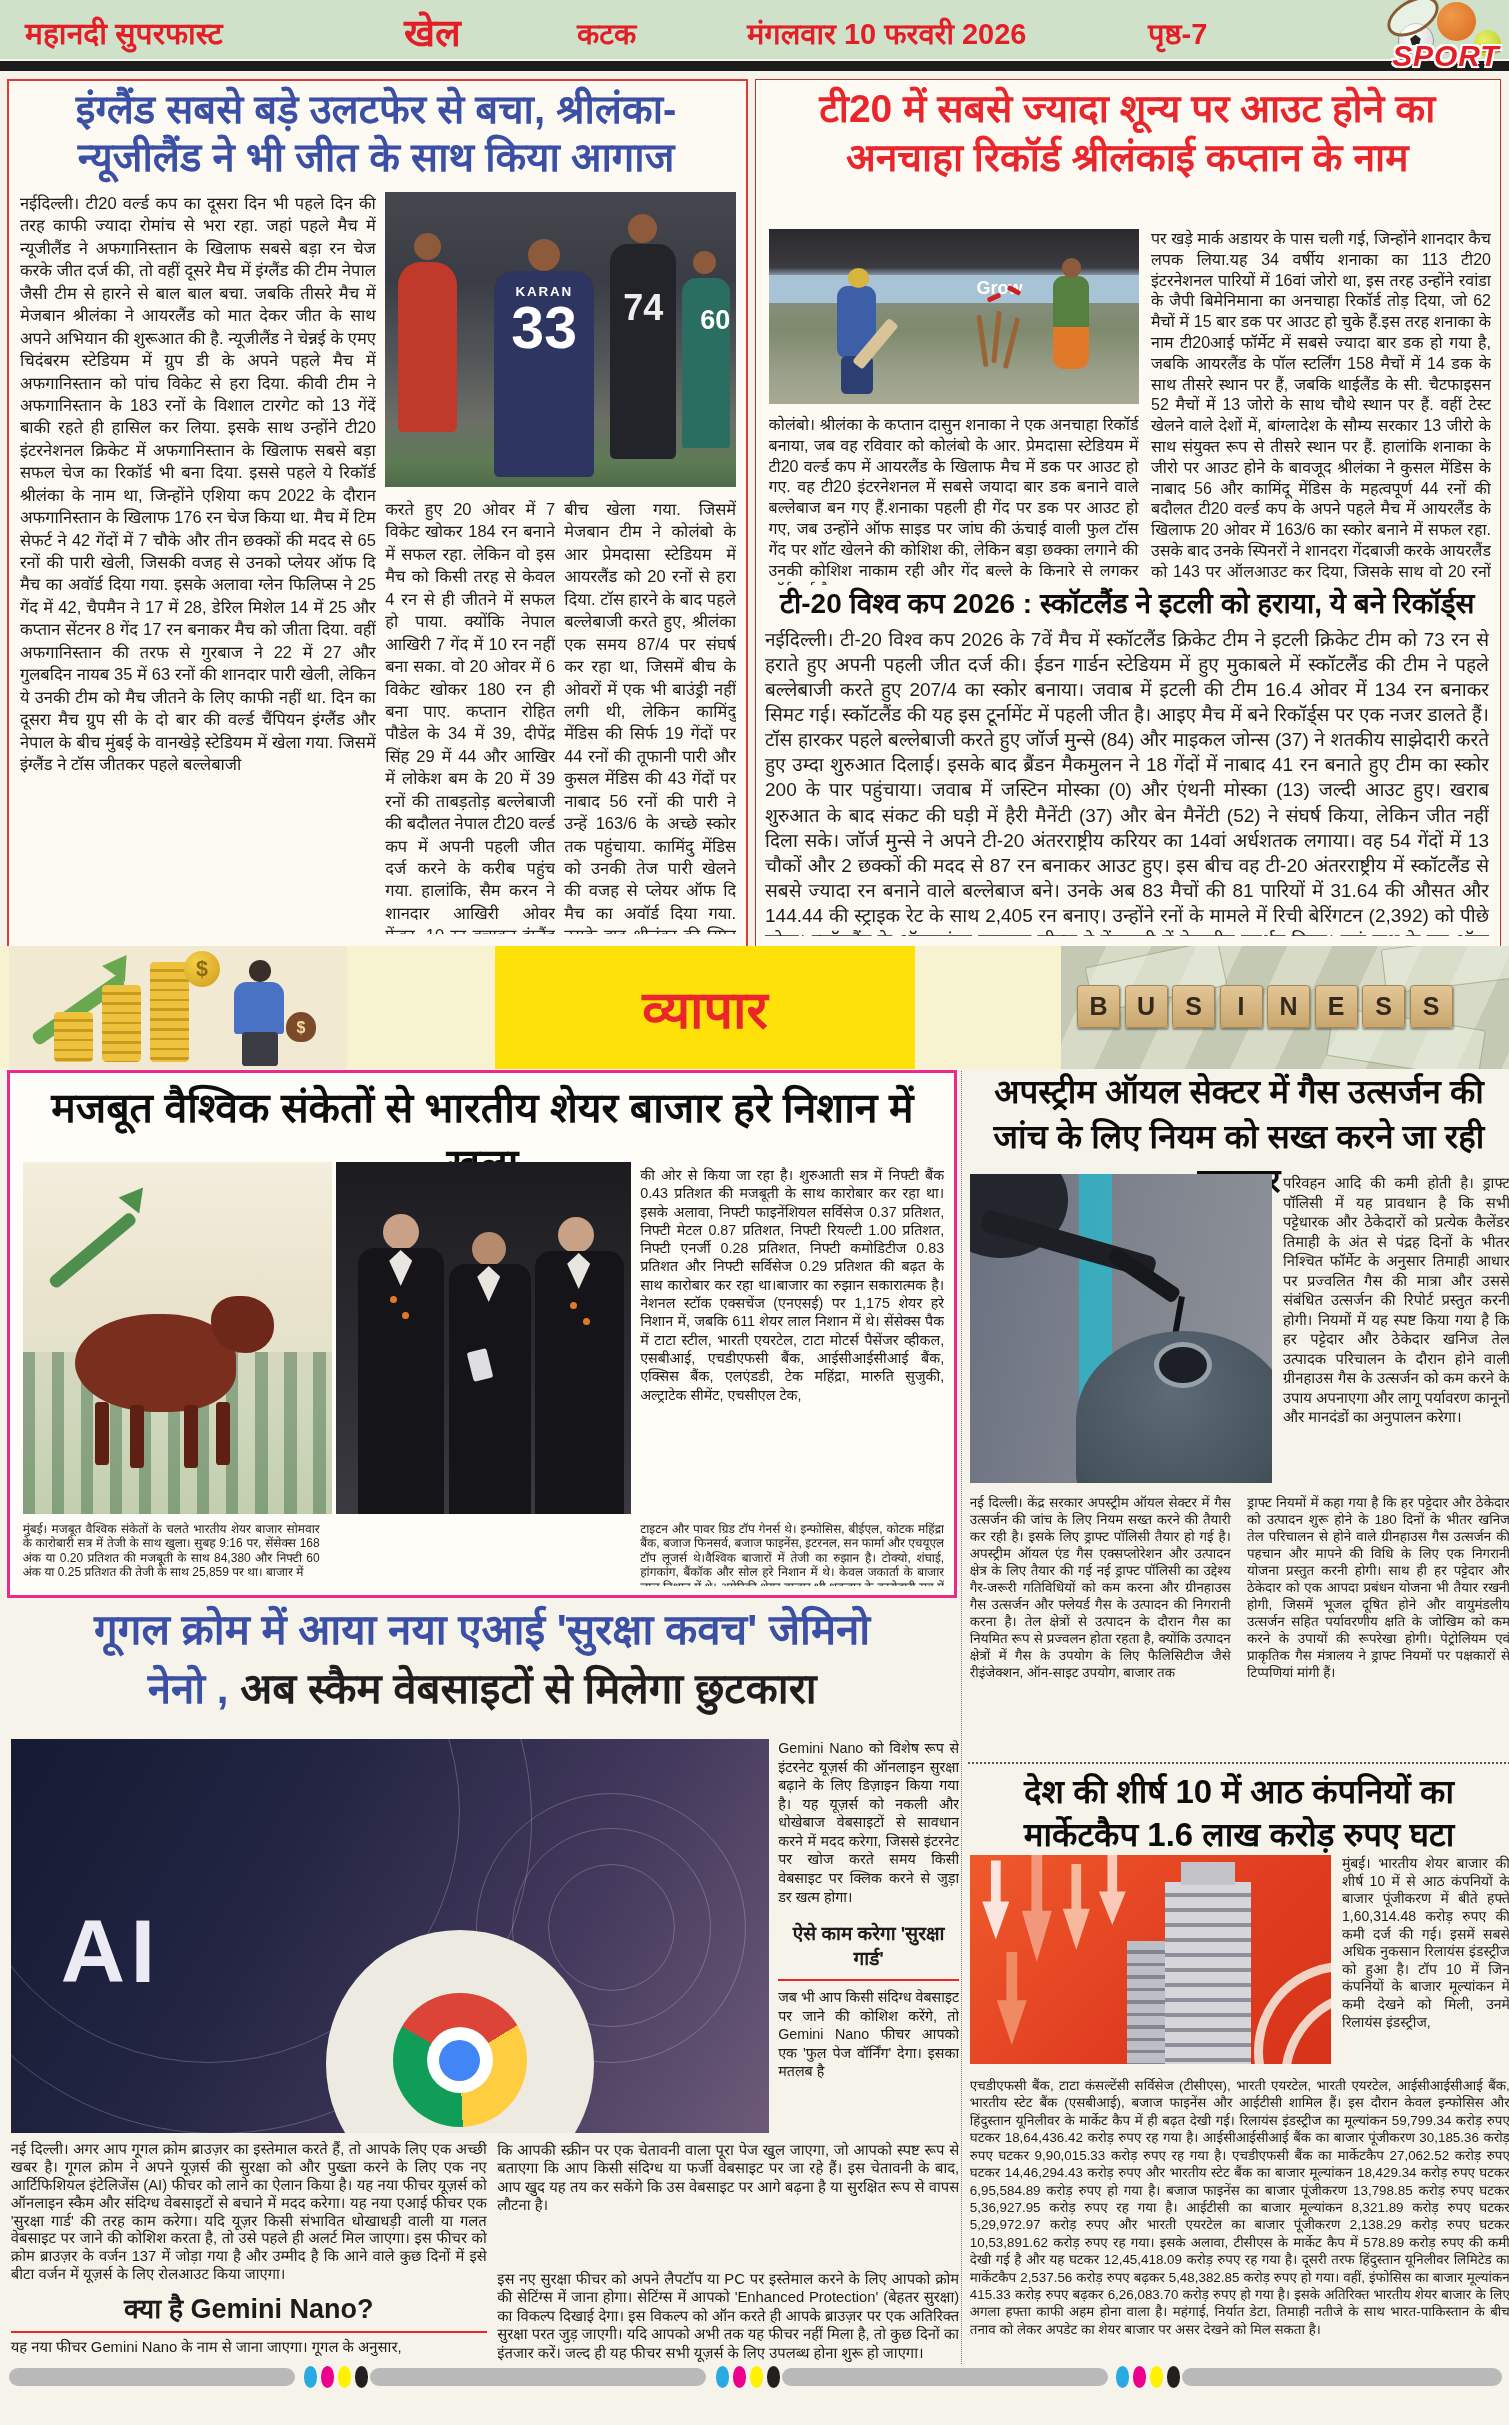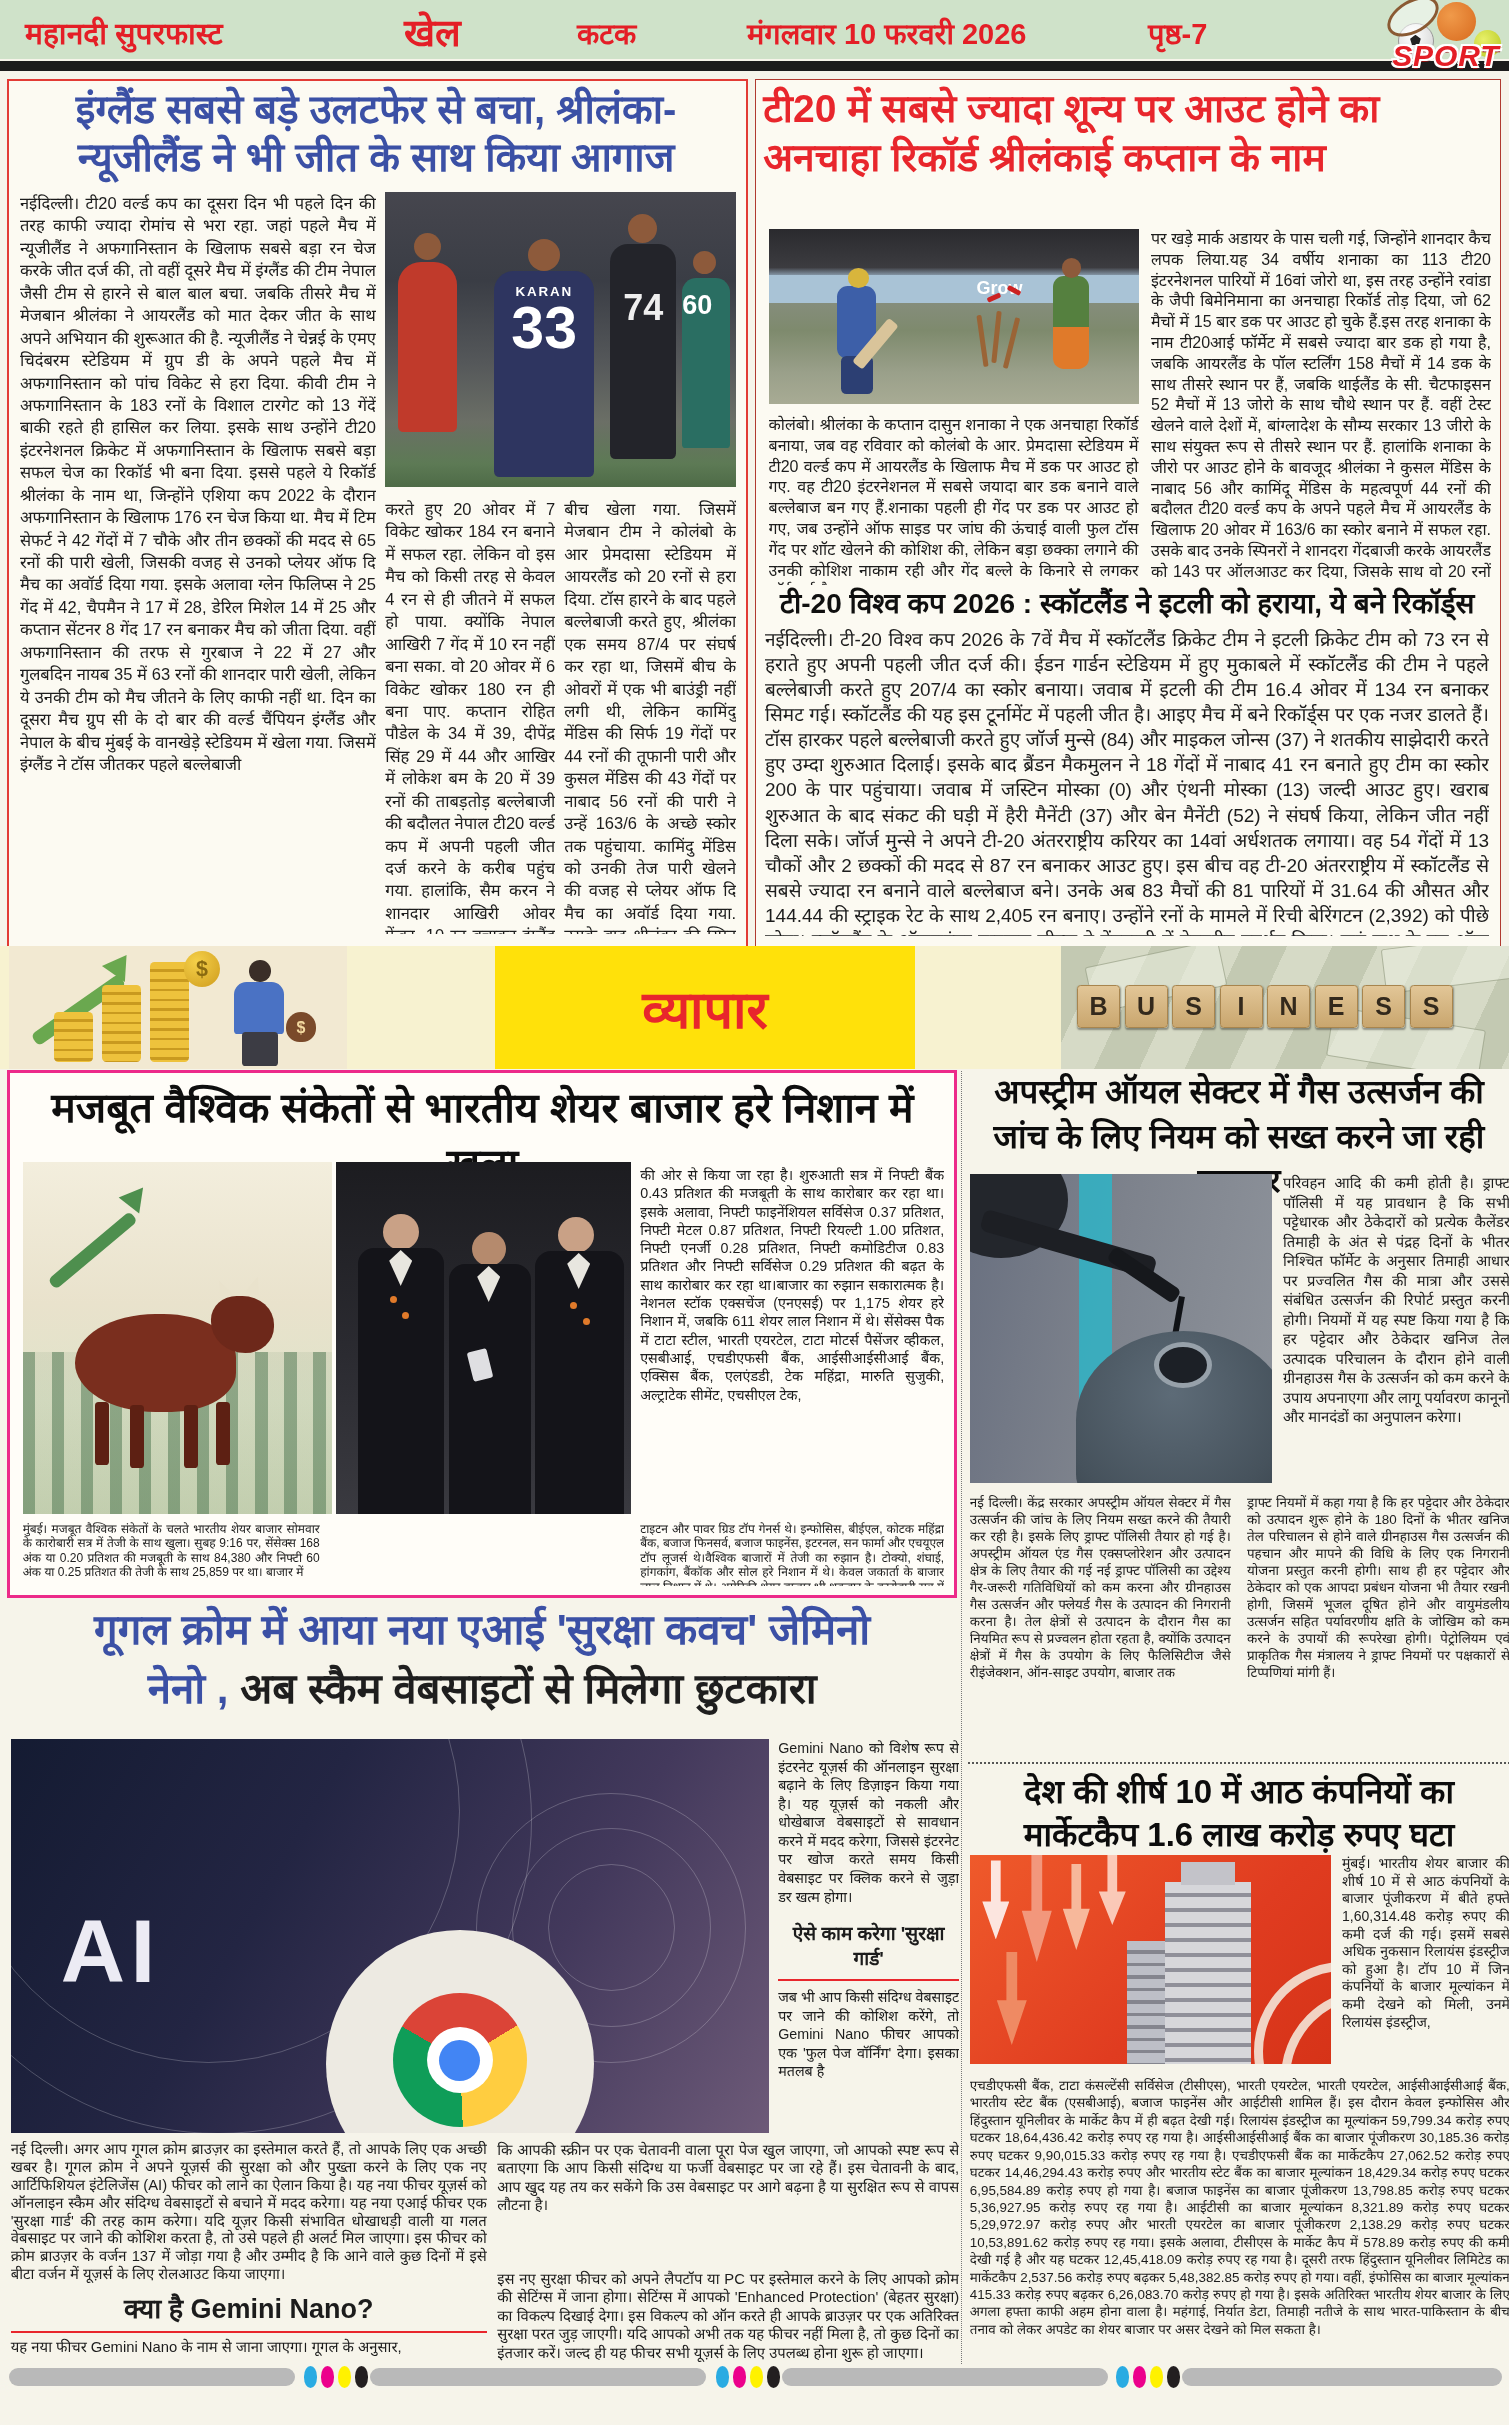--- a/index.html
+++ b/index.html
@@ -45,26 +45,26 @@
   .pc-red{position:absolute;left:12.5px;top:70px;width:59px;height:170px;background:#c03a2b;border-radius:23px 23px 5.4px 5.4px}
   .pc-redhead{left:29px;top:41px;width:27px;height:27px}
   .pc-navy{position:absolute;left:109px;top:79px;width:100px;height:206px;background:#2e3560;border-radius:19.7px 19.7px 5.4px 5.4px}
   .pc-navyhead{left:143px;top:47px;width:32px;height:32px}
   .pc-name{margin-top:12.5px;text-align:center;color:#fff;font-size:13.4px;letter-spacing:1.8px;font-weight:bold}
   .pc-num33{text-align:center;color:#fff;font-size:59px;font-weight:bold;line-height:1}
   .pc-dark{position:absolute;left:225px;top:52px;width:66px;height:215px;background:#23242a;border-radius:18px 18px 5.4px 5.4px;
       color:#eee;text-align:center;font-size:36px;font-weight:bold;padding-top:43px;box-sizing:border-box}
   .pc-darkhead{left:243px;top:21.5px;width:29px;height:29px}
   .pc-teal{position:absolute;left:297px;top:86px;width:48px;height:170px;background:#2a6e62;border-radius:14.3px 14.3px 3.6px 3.6px;
-      color:#fff;text-align:left;font-size:27px;font-weight:bold;padding-top:12px;box-sizing:border-box}
+      color:#fff;text-align:right;font-size:27px;font-weight:bold;padding-top:27px;box-sizing:border-box}
   .pc-tealhead{left:308px;top:59px;width:23px;height:23px}
 
   
   #box-duck{position:absolute;left:755px;top:79px;width:744px;height:866px;border:1.8px solid #b03a30;background:#fcfaf2}
-  #duck-headline{position:absolute;left:7.2px;top:5.4px;width:728px;text-align:left;
+  #duck-headline{position:absolute;left:7.2px;top:5.4px;width:728px;text-align:center;
       font-size:39px;line-height:1.25;font-weight:bold;color:#e8262c}
   #photo-shanaka{left:12.5px;top:149px;width:370px;height:175px;
       background:linear-gradient(180deg,#2a2a2e 0%,#3c3c40 22%,#8fa3b5 27%,#7b97ad 36%,#858d7c 42%,#7e8a6d 58%,#9aa08a 82%,#a8ab94 100%)}
   .sh-board{position:absolute;left:0;top:26%;width:100%;height:16%;background:#a9c3d6;color:#fff;
       font-weight:bold;font-size:18px;display:flex;align-items:center;justify-content:flex-end;padding-right:116px;box-sizing:border-box}
   .sh-bat{position:absolute;left:68px;top:57px;width:39px;height:73px;background:#3d5fa8;border-radius:10.7px}
   .sh-legs{position:absolute;left:72px;top:127px;width:32px;height:38px;background:#2c3f73;border-radius:5.4px}
   .sh-helm{position:absolute;left:79px;top:39px;width:21.5px;height:19.7px;border-radius:50%;background:#d8b53c}
   .sh-batblade{position:absolute;left:100px;top:86px;width:12.5px;height:57px;background:#d9c49a;transform:rotate(40deg);border-radius:3.6px}
   .sh-stump{position:absolute;width:4.5px;height:52px;background:#9a6436;border-radius:1.8px}

